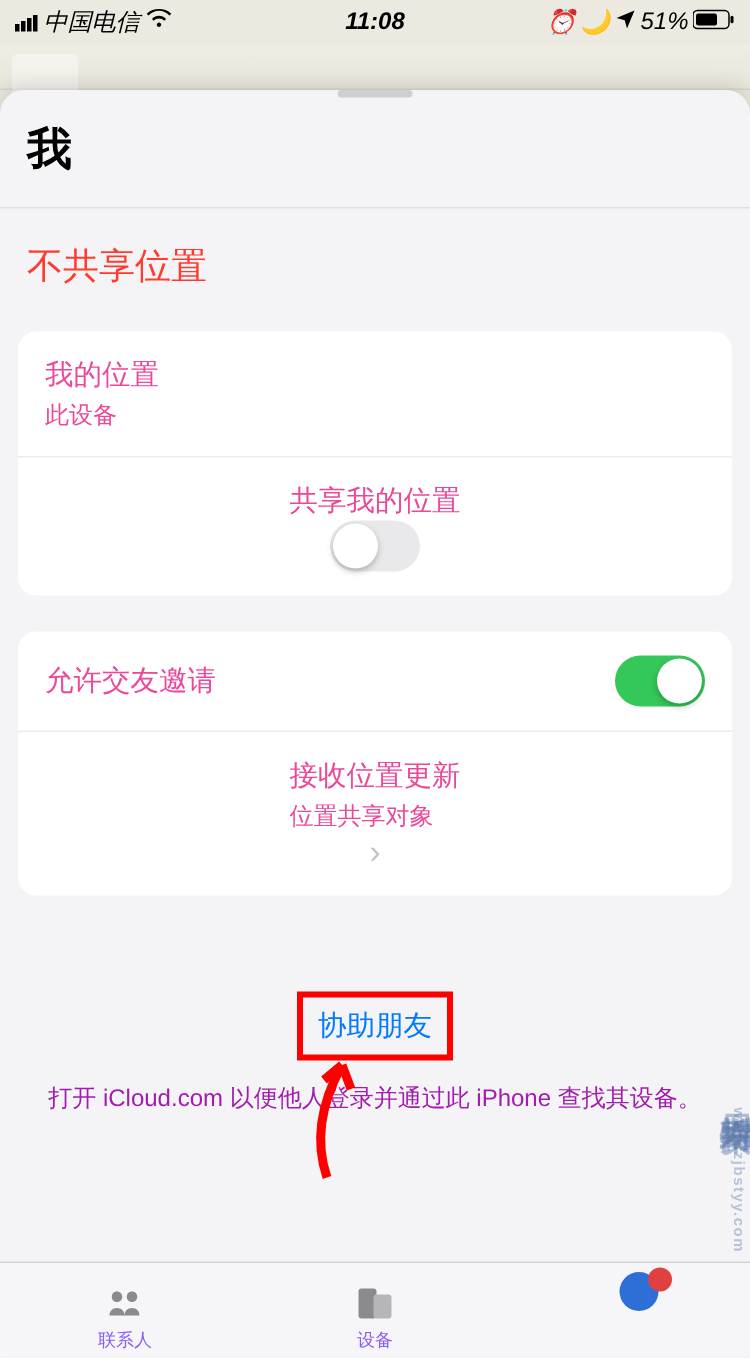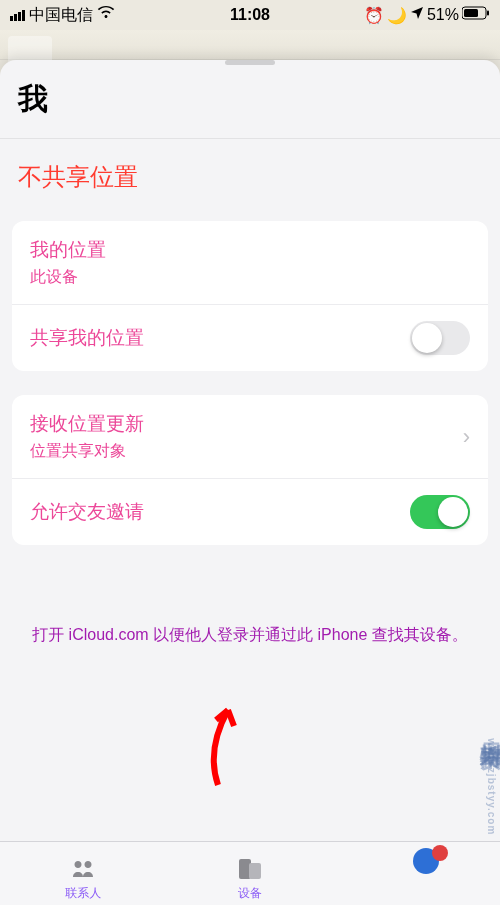--- a/index.html
+++ b/index.html
@@ -1,40 +1,40 @@
 <!DOCTYPE html>
 <html><head>
   <meta charset="utf-8">
   <style>
     * { margin: 0; padding: 0; box-sizing: border-box; font-family: -apple-system, BlinkMacSystemFont, "PingFang SC", sans-serif; }
     html, body { width: 500px; height: 905px; overflow: hidden; }
     body { background: #e8e5dc; position: relative; }
     
-    .status-bar { height: 30px; display: flex; align-items: center; justify-content: space-between; padding: 0 10px; background: #ece9e0; font-size: 16px; font-weight: 500; }
+    .status-bar { height: 30px; display: flex; align-items: center; justify-content: space-between; padding: 0 10px; background: #ece9e0; font-size: 16px; font-weight: 500; font-style: italic; }
     .status-left { display: flex; align-items: center; gap: 4px; }
     .status-center { position: absolute; left: 50%; transform: translateX(-50%); font-weight: 600; text-align: right; }
     .status-right { display: flex; align-items: center; gap: 3px; }
     
     .bars { display: flex; align-items: flex-end; gap: 1px; }
     .bar { width: 3px; background: #000; }
     .bar:nth-child(1) { height: 5px; } .bar:nth-child(2) { height: 7px; } .bar:nth-child(3) { height: 9px; } .bar:nth-child(4) { height: 11px; }
     
     .map-bg { height: 30px; background: linear-gradient(#f0ede3, #e8e5da); border-bottom: 1px solid #d8d5cc; position: relative; }
     .map-bg::before { content: ''; position: absolute; left: 8px; top: 6px; width: 44px; height: 32px; background: rgba(255,255,255,0.4); border-radius: 4px; }
     
     .sheet { background: #f4f4f6; border-radius: 16px 16px 0 0; margin-top: -10px; position: relative; box-shadow: 0 -4px 12px rgba(0,0,0,0.1); height: 855px; }
     .grabber { width: 50px; height: 5px; background: #cfcfd1; border-radius: 3px; margin: 10px auto; }
     .sheet-header { padding: 4px 18px 18px; border-bottom: 1px solid #e2e2e4; }
     .sheet-title { font-size: 30px; font-weight: 700; }
     
     .action { padding: 22px 18px; color: #ff3b30; font-size: 24px; }
     
     .group { margin: 6px 12px 24px; background: #fff; border-radius: 12px; overflow: hidden; }
     .cell { padding: 16px 18px; border-bottom: 1px solid #ececef; display: flex; align-items: center; justify-content: space-between; }
-    .cell:last-child { border-bottom: none; }
+    .cell:last-child { border-bottom: none; flex-direction: column; }
     .cell-left { display: flex; flex-direction: column; gap: 4px; }
     .cell-title { font-size: 19px; color: #ec4899; }
     .cell-sub { font-size: 16px; color: #ec4899; }
     
     .switch { width: 60px; height: 34px; border-radius: 17px; position: relative; }
     .switch.off { background: #e9e9eb; }
     .switch.on { background: #34c759; }
     .knob { width: 30px; height: 30px; background: #fff; border-radius: 50%; position: absolute; top: 2px; box-shadow: 0 2px 4px rgba(0,0,0,0.25); }
     .switch.off .knob { left: 2px; }
     .switch.on .knob { right: 2px; }
@@ -118,36 +118,37 @@
       </div>
       <div class="switch off">
           <div class="knob"></div>
         </div>
     </div>
   </div>
 
   <div class="group">
     <div class="cell">
       <div class="cell-left">
-        <span class="cell-title">接收位置更新</span>
-        <span class="cell-sub">位置共享对象</span>
-      </div>
-      <span class="chev">›</span>
-    </div>
-    <div class="cell">
-      <div class="cell-left">
         <span class="cell-title">允许交友邀请</span>
       </div>
       <div class="switch on">
           <div class="knob"></div>
         </div>
     </div>
+    <div class="cell">
+      <div class="cell-left">
+        <span class="cell-title">接收位置更新</span>
+        <span class="cell-sub">位置共享对象</span>
+      </div>
+      <span class="chev">›</span>
+    </div>
   </div>
 
   <div class="help-section">
+    <span class="help-link">协助朋友</span>
     <div class="help-desc">打开 iCloud.com 以便他人登录并通过此 iPhone 查找其设备。</div>
   </div>
 
   <svg class="arrow" width="60" height="90" viewBox="0 0 60 90">
     <path d="M30 85 Q18 50 40 10" stroke="#ff0000" stroke-width="6" fill="none"></path>
     <path d="M40 10 L28 20 M40 10 L46 26" stroke="#ff0000" stroke-width="6" fill="none"></path>
   </svg>
 
   <div class="tab-bar">
     <div class="tab">

